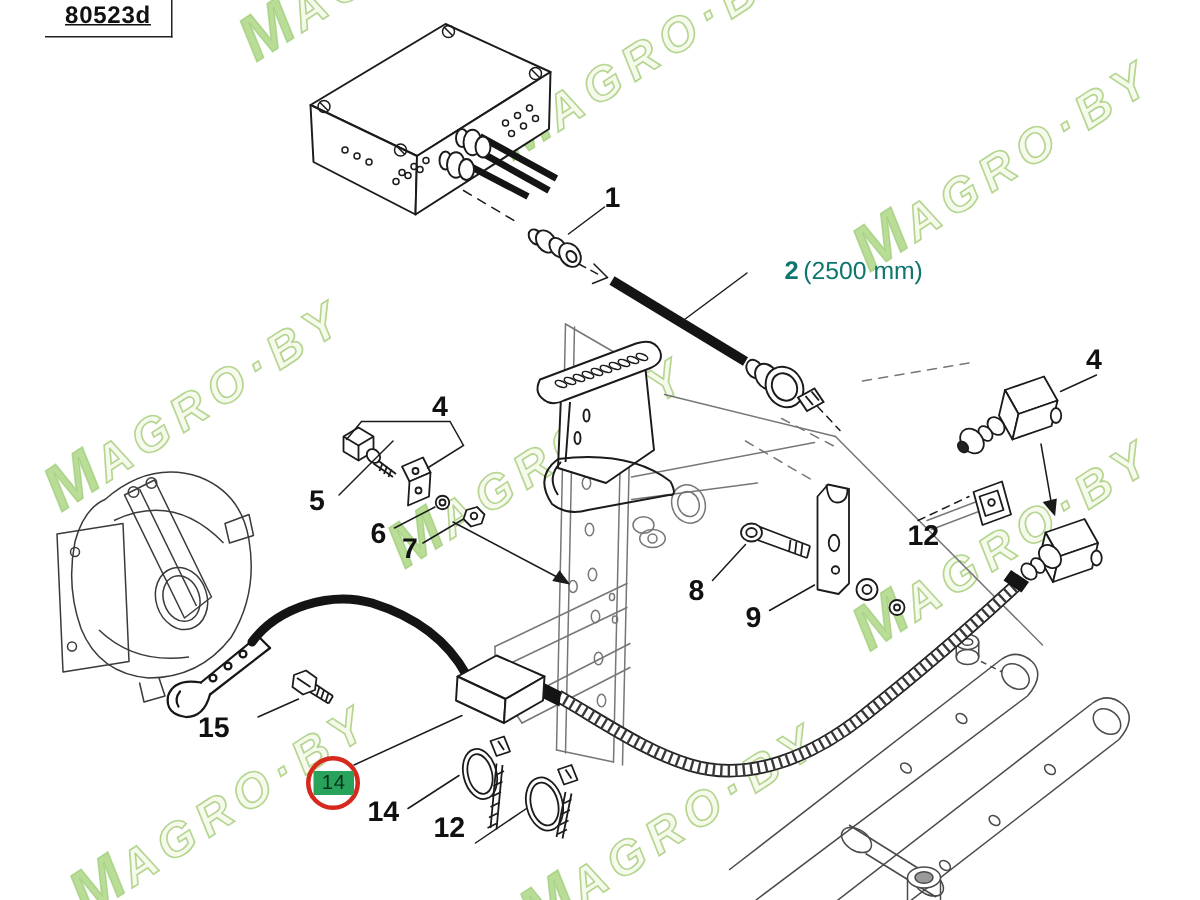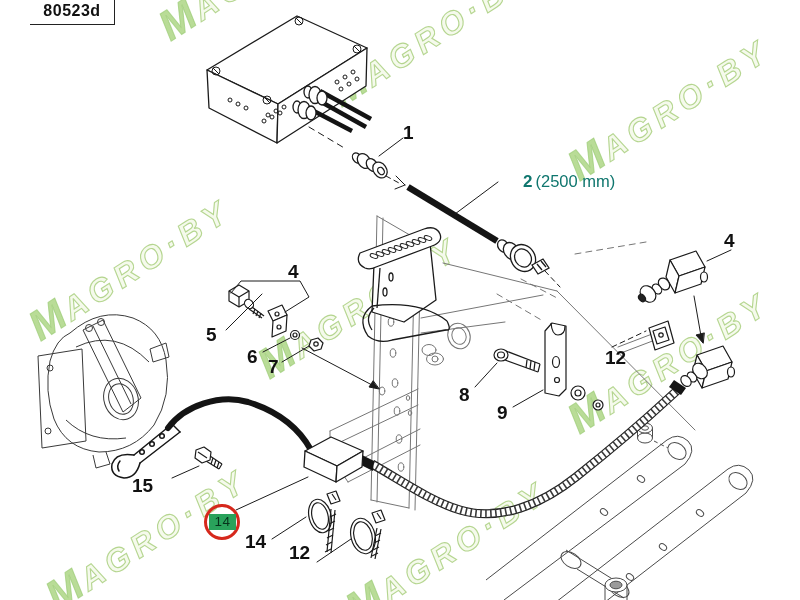--- a/index.html
+++ b/index.html
@@ -2,21 +2,21 @@
 <html style="--highlight-ring: #d6281c; --highlight-badge: #29a25b; --watermark-green: #a8d47e; --line: #1b1b1b;"><head>
 <meta charset="utf-8">
 <style>
   html,body{margin:0;padding:0;background:#fff;}
   .stage{position:relative;width:800px;height:600px;background:#ffffff;overflow:hidden;
          font-family:"Liberation Sans",sans-serif;}
   .stage svg{position:absolute;left:0;top:0;}
   .code-box{position:absolute;left:30px;top:0;width:84px;height:24px;
             border-right:1.7px solid #222;border-bottom:1.7px solid #222;
             font-weight:bold;font-size:16px;color:#111;text-align:center;
-            line-height:22px;letter-spacing:.5px;}
+            line-height:22px;letter-spacing:.5px;text-decoration:underline;}
   .lbl{position:absolute;font-weight:bold;font-size:19px;color:#111;line-height:1;}
   .dims{position:absolute;left:523px;top:171px;font-size:16.5px;line-height:20px;color:#0f766e;white-space:nowrap;}
   .dim-num{font-weight:bold;font-size:17px;margin-right:3px;}
   .wm{position:absolute;transform:rotate(-33deg);transform-origin:0 50%;
       white-space:nowrap;font-style:italic;font-weight:bold;pointer-events:none;line-height:40px;height:40px;}
   .wm-m{font-size:42px;color:var(--watermark-green,#a8d47e);opacity:.8;letter-spacing:2px;}
   .wm-t{font-size:32px;letter-spacing:6px;color:rgba(176,214,128,.5);}
   @supports (-webkit-text-stroke: 1px red){
     .wm-t{color:rgba(225,240,200,.35);-webkit-text-stroke:1.1px rgba(158,200,110,.75);}
     .wm-m{-webkit-text-stroke:1px rgba(120,185,70,.6);}

